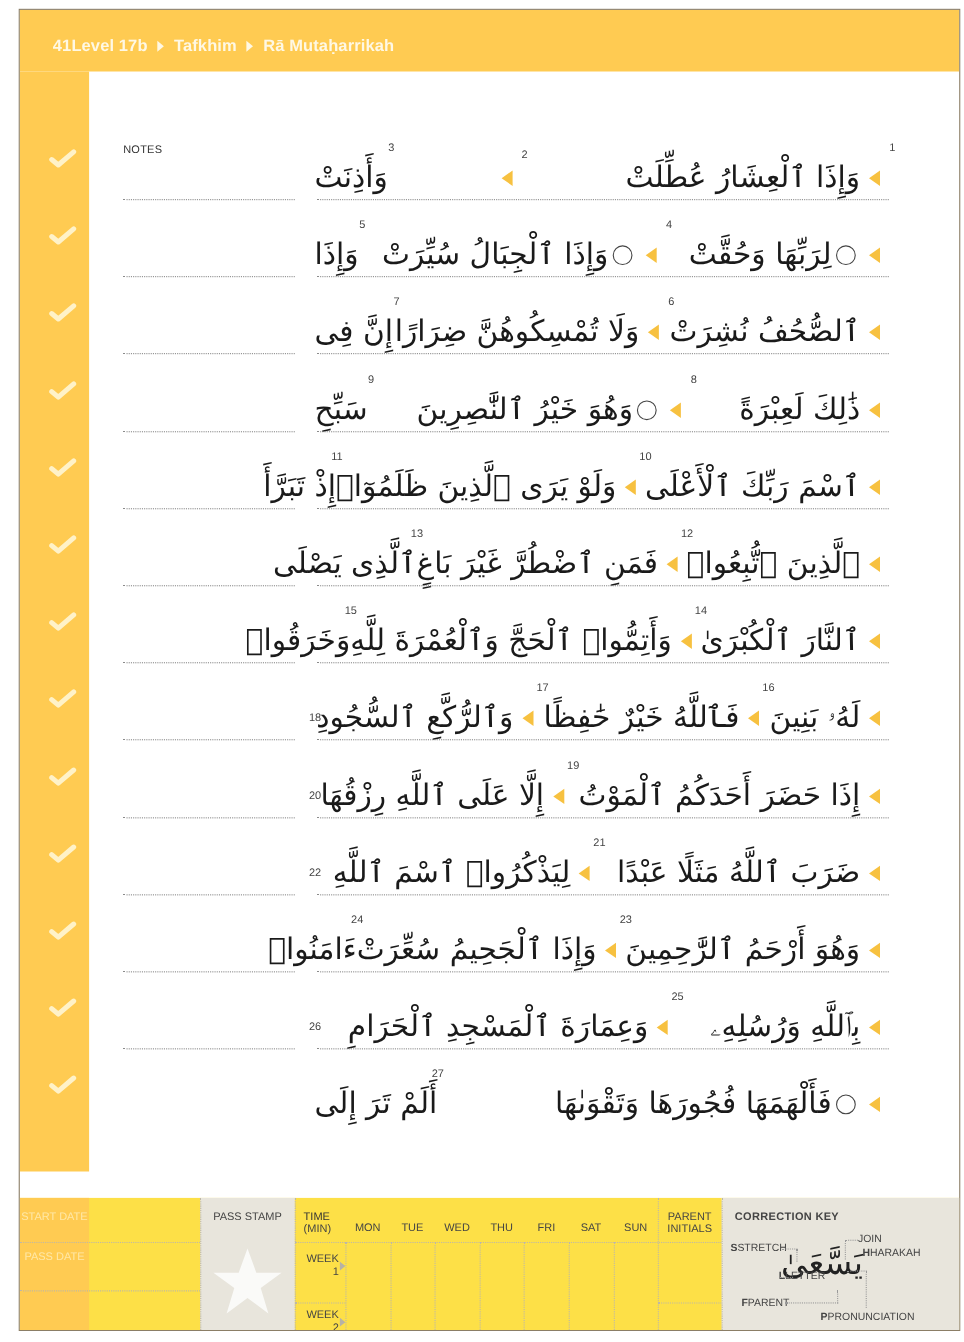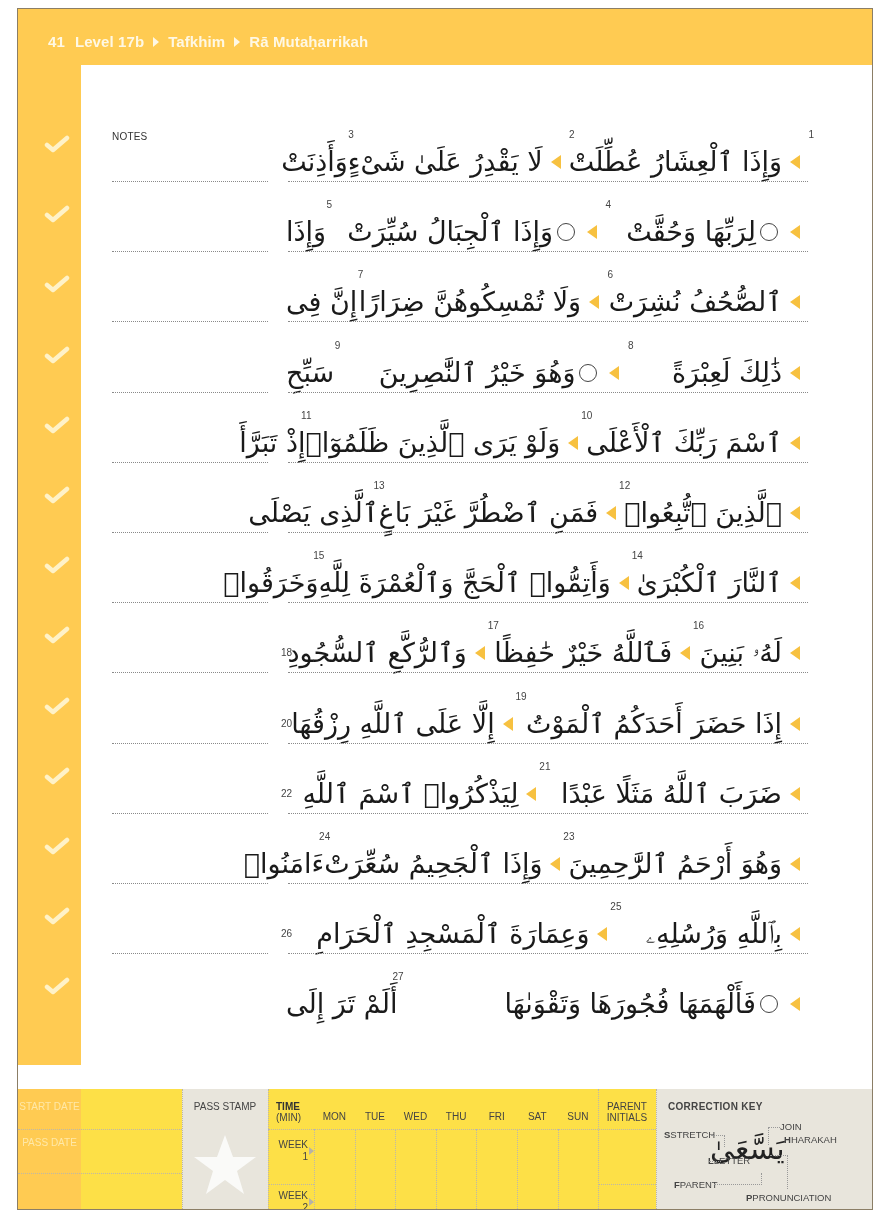--- a/index.html
+++ b/index.html
@@ -12,21 +12,21 @@
     }
     .header-band {
       position: absolute; left: 0; top: 0; width: 100%; height: 56px;
       background: #ffcb52;
     }
     .breadcrumb {
       position: absolute; left: 30px; top: 24px; display: flex; align-items: center;
       font-family: "Liberation Sans", sans-serif; font-weight: bold;
       font-size: 15px; color: #fff8e4; letter-spacing: 0.1px;
     }
-    .breadcrumb .num { margin-right: 10px; }
+    .breadcrumb .num { }
     .breadcrumb .sep {
       display: inline-block; width: 0; height: 0; margin: 0 9px 0 9px;
       border-top: 5px solid transparent; border-bottom: 5px solid transparent;
       border-left: 6px solid #fff8e4;
     }
     .sidebar {
       position: absolute; left: 0; top: 56px; width: 63px; height: 1000px;
       background: #ffcb52;
     }
     .check {
@@ -98,21 +98,21 @@
     .star { position: absolute; left: 174px; top: 44px; width: 66px; height: 64px; }
 
     .fh {
       position: absolute; top: 22px; font-family: "Liberation Sans", sans-serif;
       font-size: 10px; color: #444; text-align: center;
     }
     .time-lbl {
       position: absolute; left: 258px; top: 12px; font-family: "Liberation Sans", sans-serif;
       font-size: 10px; line-height: 11px; color: #444;
     }
-    .time-lbl b { font-weight: bold; color: #333; }
+    .time-lbl b { font-weight: normal; color: #333; }
     .week-lbl {
       position: absolute; left: 254px; width: 36px; text-align: right;
       font-family: "Liberation Sans", sans-serif; font-size: 10px; line-height: 12px; color: #444;
     }
     .week-arrow {
       position: absolute; left: 291px; width: 0; height: 0;
       border-top: 4px solid transparent; border-bottom: 4px solid transparent;
       border-left: 5px solid #b7b2a6;
     }
     .parent-lbl {
@@ -196,21 +196,20 @@
   <div class="notes-label">NOTES</div>
   <div id="lines-holder">
       <div class="quran-row" style="top: 106px;">
         <div class="seg">
           <span class="vnum">1</span>
           <span>وَإِذَا ٱلْعِشَارُ عُطِّلَتْ</span>
           <span class="stop"></span>
         </div>
         <div class="seg">
           <span class="vnum">2</span>
-          <span>لَا يَقْدِرُ عَلَىٰ شَىْءٍ</span>
           <span class="stop"></span>
         </div>
         <div class="seg">
           <span class="vnum">3</span>
           <span>وَأَذِنَتْ</span>
         </div>
       </div>
       <div class="quran-row" style="top: 176.2px;">
         <div class="seg">
           <span>لِرَبِّهَا وَحُقَّتْ</span>

